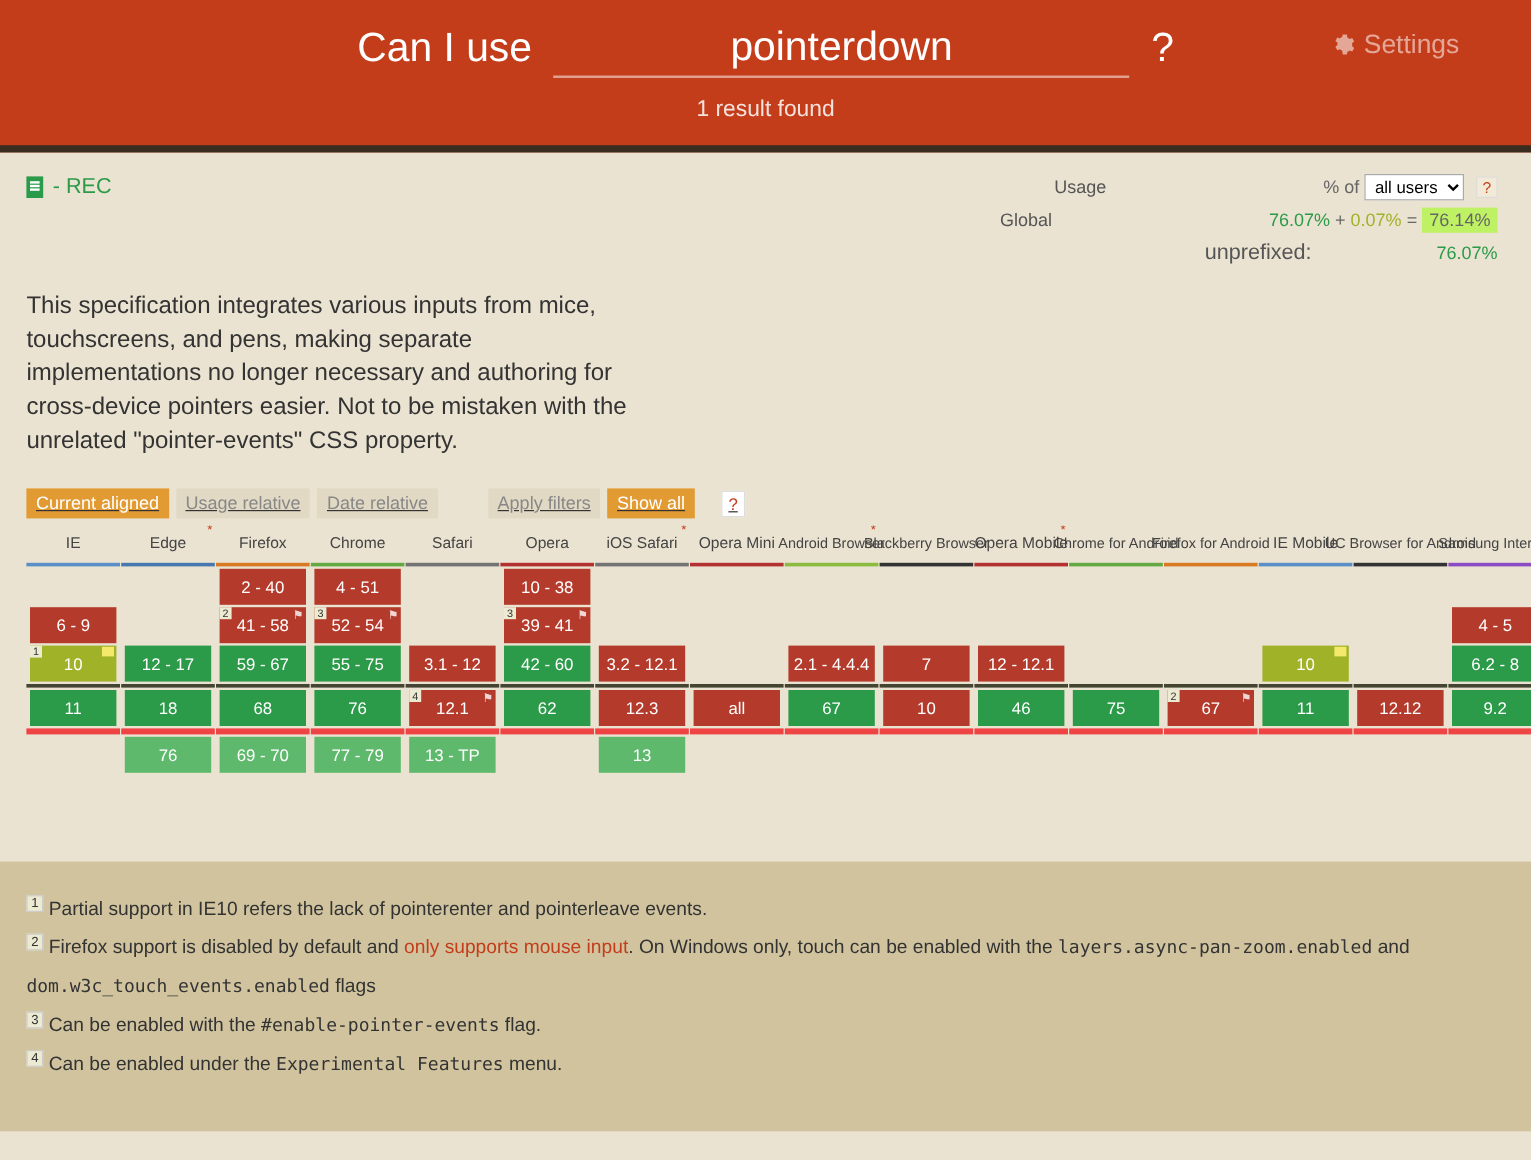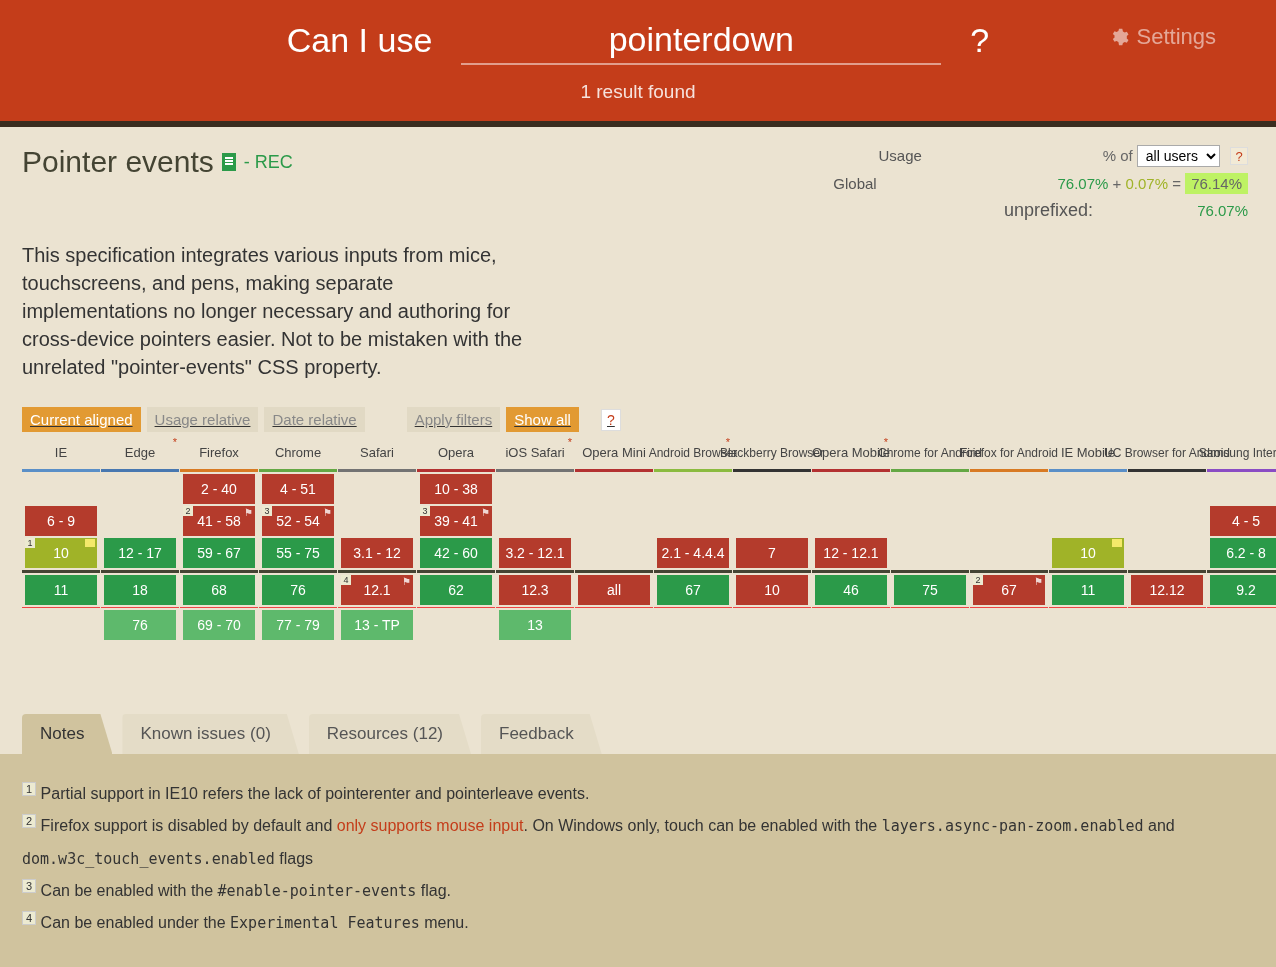--- a/index.html
+++ b/index.html
@@ -16,21 +16,21 @@
     background: #c43d1a;
     padding: 10px 0 18px 0;
     color: #fff;
     position: relative;
     border-bottom: 6px solid #3a2d1f;
   }
   .header-inner {
     display: flex;
     align-items: center;
     justify-content: center;
-    gap: 29px;
+    gap: 18px;
     padding-top: 6px;
   }
   .title-text { font-size: 34px; font-weight: 300; }
   .search-input {
     background: transparent;
     border: none;
     border-bottom: 2px solid rgba(255,255,255,.5);
     color: #fff;
     font-size: 34px;
     font-weight: 300;
@@ -119,21 +119,21 @@
   }
   .cell .flag {
     position:absolute; right:2px; top:1px;
     font-size:10px; color:rgba(255,255,255,.8);
   }
   .cell .minus {
     position:absolute; right:2px; top:1px;
     width:10px; height:8px; background:#f4e96a;
   }
   .current-row-wrap {
-    border-top:3px solid #443; border-bottom:1px solid #ef4444;
+    border-top:3px solid #443; border-bottom:5px solid #ef4444;
     margin: 0 0;
   }
 
   
   .tabs-wrap { margin-top: 72px; }
   .tabs { display:flex; gap:10px; padding-left:22px; align-items:flex-end;}
   .tab {
     padding:10px 18px; font-size:17px; color:#555;
     background:#e4dcc7; cursor:pointer;
     border-top-left-radius:4px;
@@ -187,21 +187,20 @@
       </svg>
     <span>Settings</span>
   </div>
   <div class="result-count">1 result found</div>
 </div>
 
 <div class="content">
   <div class="feature-head">
     <div>
       <div class="feature-title">
-        <span>Pointer events</span>
         <span class="doc-icon"></span>
         <span class="rec-label">- REC</span>
       </div>
     </div>
     <div class="usage-box">
       <div class="usage-row">
         <span class="lbl">Usage</span>
         <span>% of</span>
         <select class="usage-select"><option>all users</option></select>
         <span class="help-btn">?</span>
@@ -262,26 +261,20 @@
           <div class="cell red">67<span class="note-num">2</span><span class="flag">⚑</span></div>
         </div><div class="cell empty"></div></div><div class="browser-col"><div class="browser-name bc-iemob">IE Mobile</div><div class="cell empty"></div><div class="cell empty"></div><div class="cell olive">10<span class="minus"></span></div><div class="current-row-wrap">
           <div class="cell green">11</div>
         </div><div class="cell empty"></div></div><div class="browser-col"><div class="browser-name bc-uc two-line">UC Browser for Android</div><div class="cell empty"></div><div class="cell empty"></div><div class="cell empty"></div><div class="current-row-wrap">
           <div class="cell red">12.12</div>
         </div><div class="cell empty"></div></div><div class="browser-col"><div class="browser-name bc-samsung two-line">Samsung Internet</div><div class="cell empty"></div><div class="cell red">4 - 5</div><div class="cell green">6.2 - 8</div><div class="current-row-wrap">
           <div class="cell green">9.2</div>
         </div><div class="cell empty"></div></div></div>
 
   <div class="tabs-wrap">
-    <div class="tabs">
-      <div class="tab active">Notes</div>
-      <div class="tab">Known issues (0)</div>
-      <div class="tab">Resources (12)</div>
-      <div class="tab">Feedback</div>
-    </div>
     <div class="tab-body">
       <p><span class="note-sup">1</span> <span>Partial support in IE10 refers the lack of pointerenter and pointerleave events.</span></p>
       <p><span class="note-sup">2</span> <span>Firefox support is disabled by default and </span><a href="#">only supports mouse input</a><span>. On Windows only, touch can be enabled with the </span><code>layers.async-pan-zoom.enabled</code><span> and </span><code>dom.w3c_touch_events.enabled</code><span> flags</span></p>
       <p><span class="note-sup">3</span> <span>Can be enabled with the </span><code>#enable-pointer-events</code><span> flag.</span></p>
       <p><span class="note-sup">4</span> <span>Can be enabled under the </span><code>Experimental Features</code><span> menu.</span></p>
     </div>
   </div>
 </div>
 
 </body></html>

